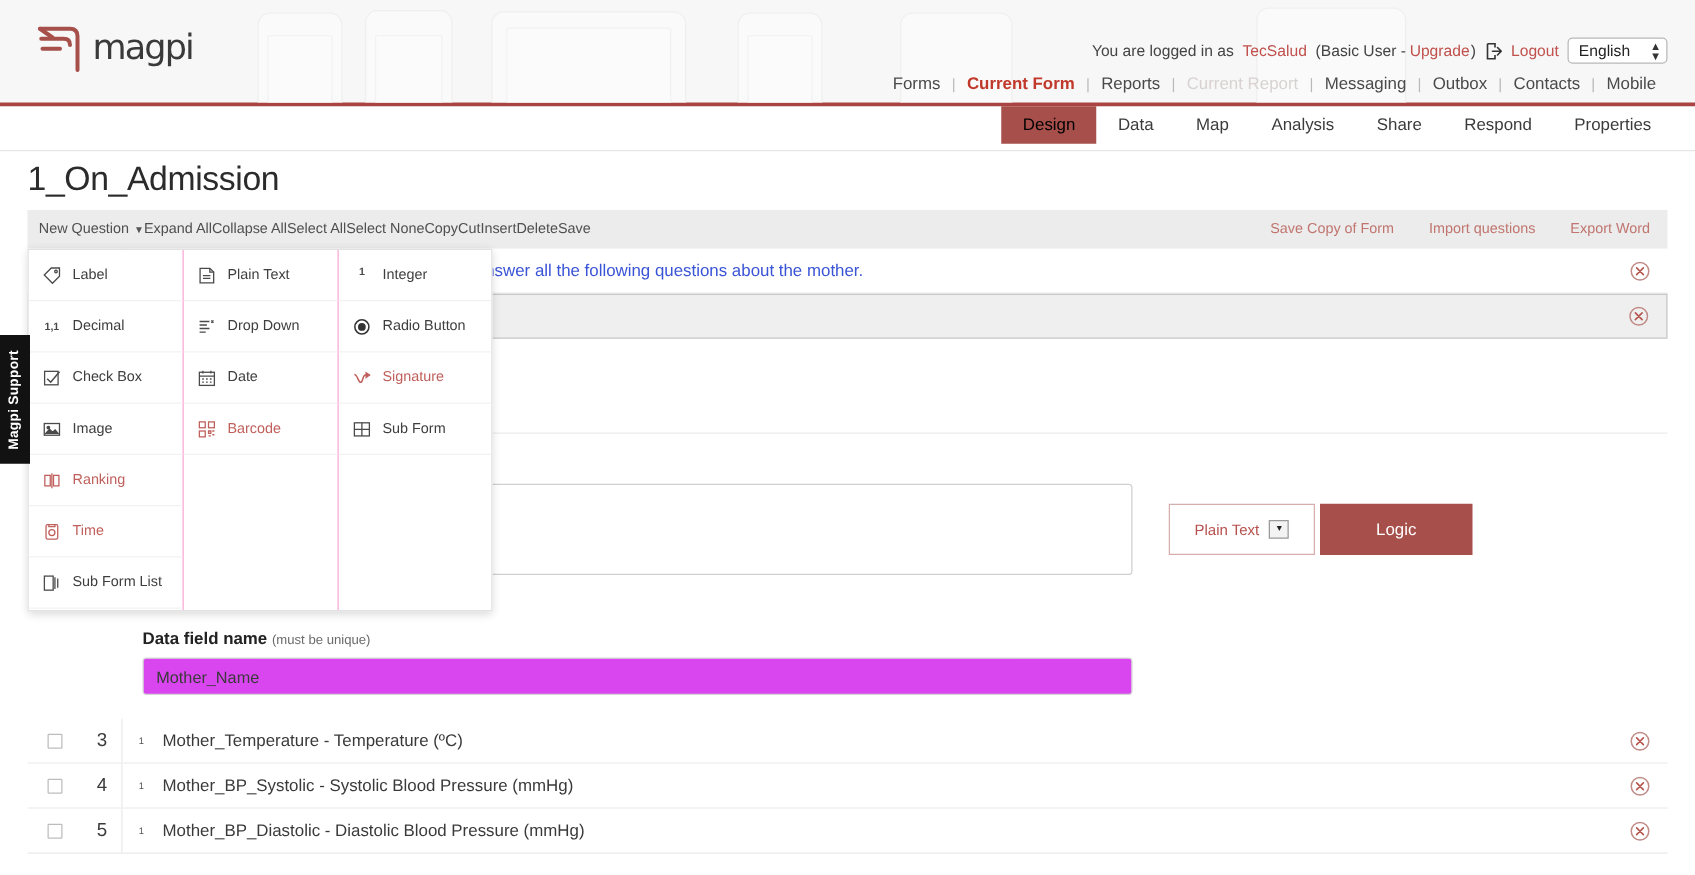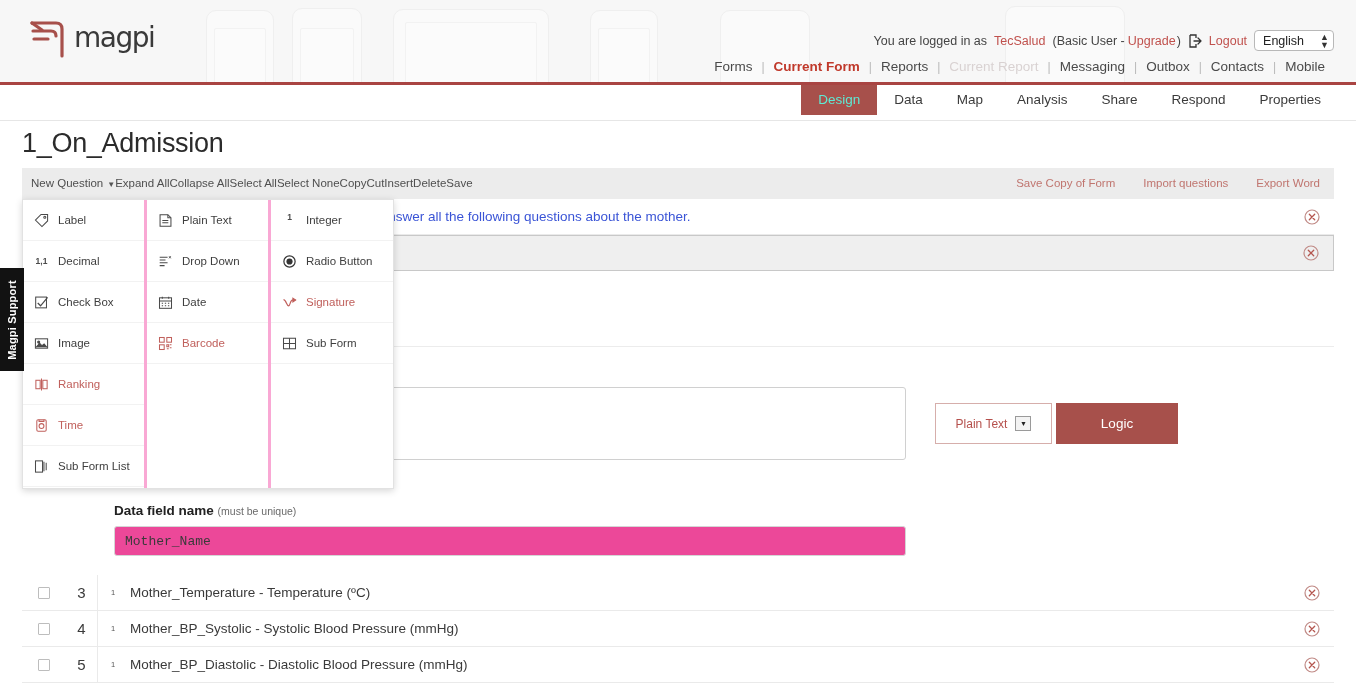--- a/index.html
+++ b/index.html
@@ -80,21 +80,21 @@
     position: relative; height: 36px;
     border-bottom: 1px solid #e6e6e6;
     display: flex; justify-content: flex-end;
     padding-right: 18px;
   }
   .tab {
     height: 30px; line-height: 30px;
     padding: 0 17px; font-size: 13.5px; color: #3b3b3b;
     text-decoration: none;
   }
-  .tab.active { background: #a7504b; color: #5eead4; }
+  .tab.active { background: #a7504b; color: #000000; }
 
   
   .page-title {
     position: absolute; left: 22px; top: 128px;
     font-size: 27px; color: #2b2b2b; font-weight: 400;
     letter-spacing: -0.3px;
   }
 
   
   .toolbar {
@@ -180,37 +180,37 @@
   }
   .dfn-label {
     position: absolute; left: 92px; top: 203px;
     font-size: 13.5px; color: #222; font-weight: bold;
   }
   .dfn-label .hint { font-weight: normal; font-size: 10.5px; color: #6a6a6a; }
   .dfn-input {
     position: absolute; left: 92px; top: 226px;
     width: 792px; height: 30px;
     border: 1px solid #d5d5d5; border-radius: 3px;
-    font-family: Liberation Mono, monospace; font-size: 13px;
-    padding: 0 10px; color: #3a3a3a; outline: none; background: #ec4899;
+    font-family: Liberation Sans, sans-serif; font-size: 13px;
+    padding: 0 10px; color: #3a3a3a; outline: none; background: #d946ef;
   }
 
   
   .nqmenu {
     position: absolute; left: 22px; top: 199px;
     width: 372px; height: 290px;
     background: #fff;
     border: 1px solid #e2e2e2;
     box-shadow: 0 2px 7px rgba(0,0,0,0.16);
     display: grid;
     grid-template-columns: 124px 124px 122px;
     z-index: 40;
   }
   .nqcol { display: flex; flex-direction: column; }
-  .nqcol.c1, .nqcol.c2 { border-right: 3px solid #f9a8d4; }
+  .nqcol.c1, .nqcol.c2 { border-right: 1px solid #f9a8d4; }
   .nqitem {
     height: 41px; display: flex; align-items: center; gap: 9px;
     padding-left: 11px; font-size: 11.5px; color: #3e3e3e;
     border-bottom: 1px solid #f2f2f2; cursor: pointer; white-space: nowrap;
   }
   .nqitem.red { color: #c0605c; }
   .nqitem.blank { border-bottom: 1px solid transparent; cursor: default; }
   .nqicon { width: 15px; height: 15px; display: flex; align-items: center; justify-content: center; flex: 0 0 15px; }
 
   

